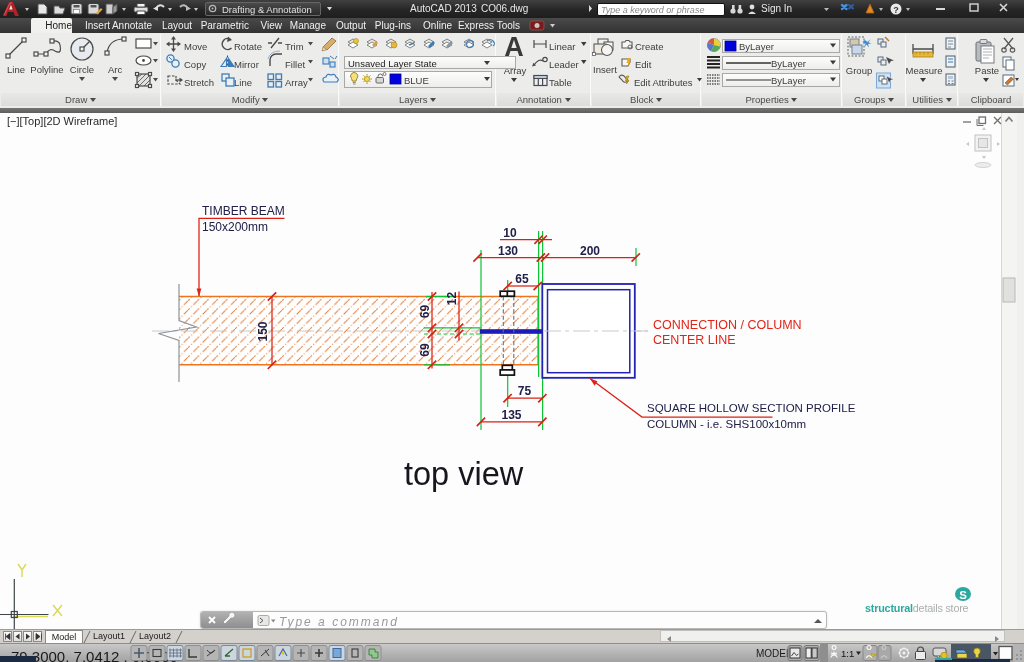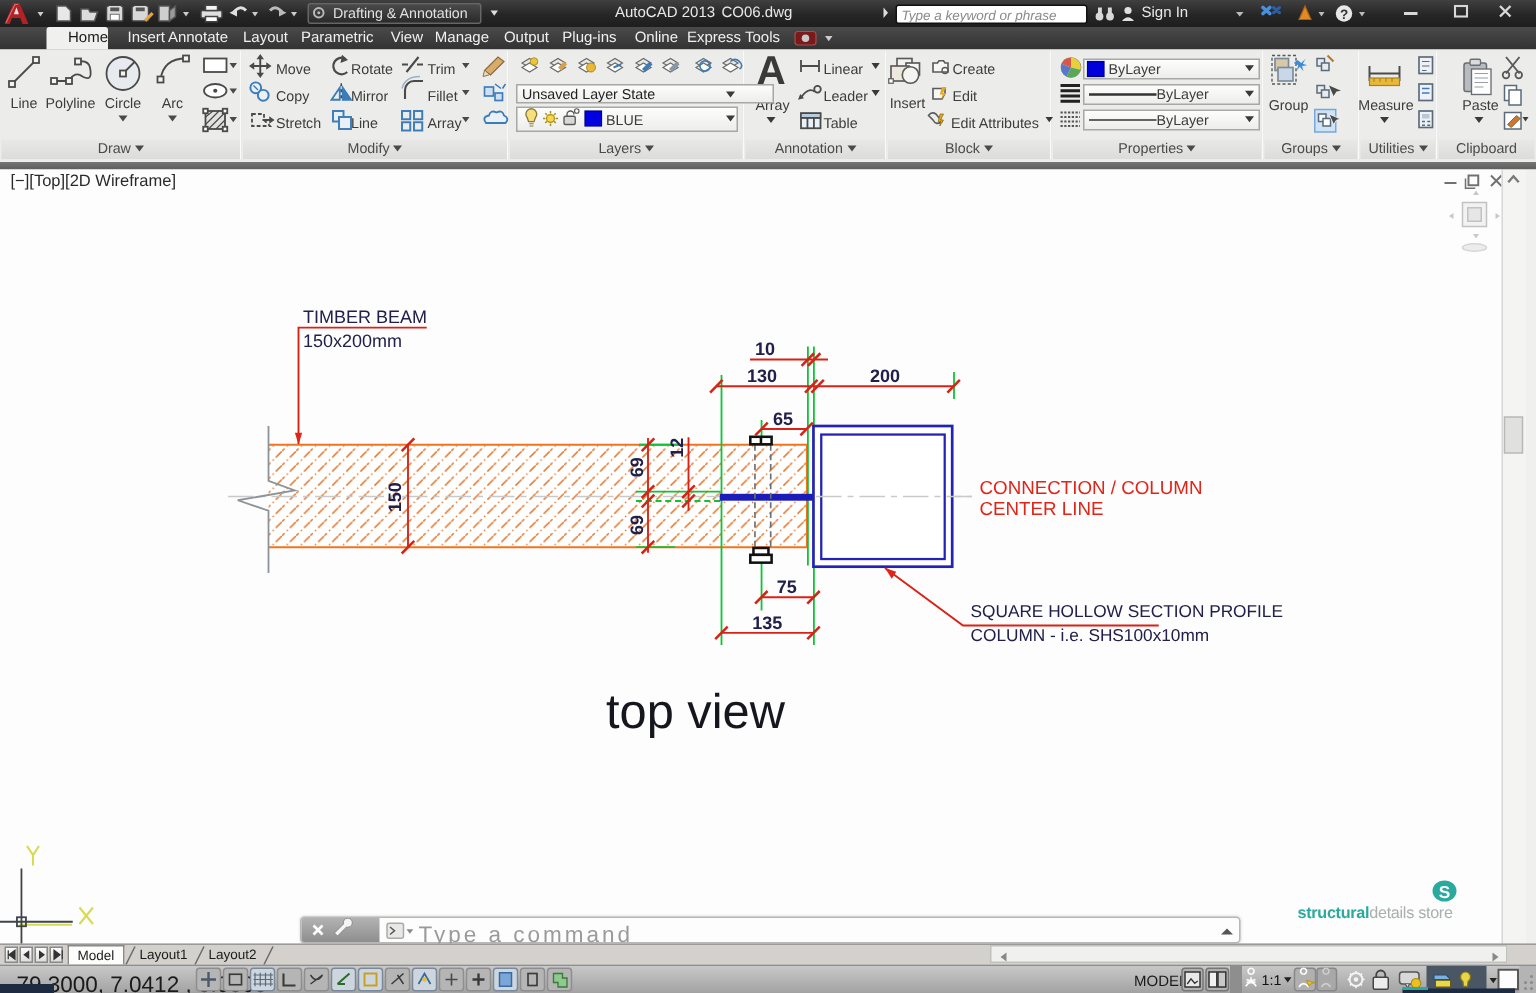--- a/index.html
+++ b/index.html
@@ -33,21 +33,21 @@
 
 
 #canvas { position:absolute; left:0; top:113px; width:1001px; height:516px; background:#fdfdfd; }
 #vptext { position:absolute; left:7px; top:115px; color:#2a2a2a; font-size:11px; }
 #drawsvg { position:absolute; left:0; top:0; }
 
 
 #cmdbar { position:absolute; left:200px; top:611px; width:627px; height:18px; background:#fdfdfd;
   border:1px solid #b8b8b6; border-radius:3px; box-shadow:0 0 2px rgba(0,0,0,0.15); }
 #cmdgray { position:absolute; left:0; top:0; width:52px; height:16px; background:linear-gradient(#b2b2b2,#8e8e8e); border-radius:2px 0 0 2px; }
-#cmdtext { position:absolute; left:78px; top:3px; color:#9a9a9a; font-size:15px; letter-spacing:2px; }
+#cmdtext { position:absolute; left:78px; top:3px; color:#9a9a9a; font-style:italic; font-size:12px; letter-spacing:2px; }
 
 
 #tabsbar { position:absolute; left:0; top:629px; width:1024px; height:14px; background:#d4d1cc; border-top:1px solid #9a9a98; }
 .navbtn { position:absolute; top:1px; width:9px; height:11px; background:linear-gradient(#fcfcfc,#dedede); border:1px solid #8a8a88; }
 .ltab { position:absolute; top:0; height:13px; font-size:9px; color:#1a1a1a; line-height:13px; }
 #hscroll { position:absolute; left:660px; top:630px; width:345px; height:12px; background:#f0f0ee; border:1px solid #c0c0be; }
 
 
 #statusbar { position:absolute; left:0; top:643px; width:1024px; height:19px; background:linear-gradient(#c8c8c8,#a2a2a2); border-top:1px solid #8e8e8e; }
 #coords { position:absolute; left:6px; top:4px; color:#1a1a1a; font-size:15px; }

